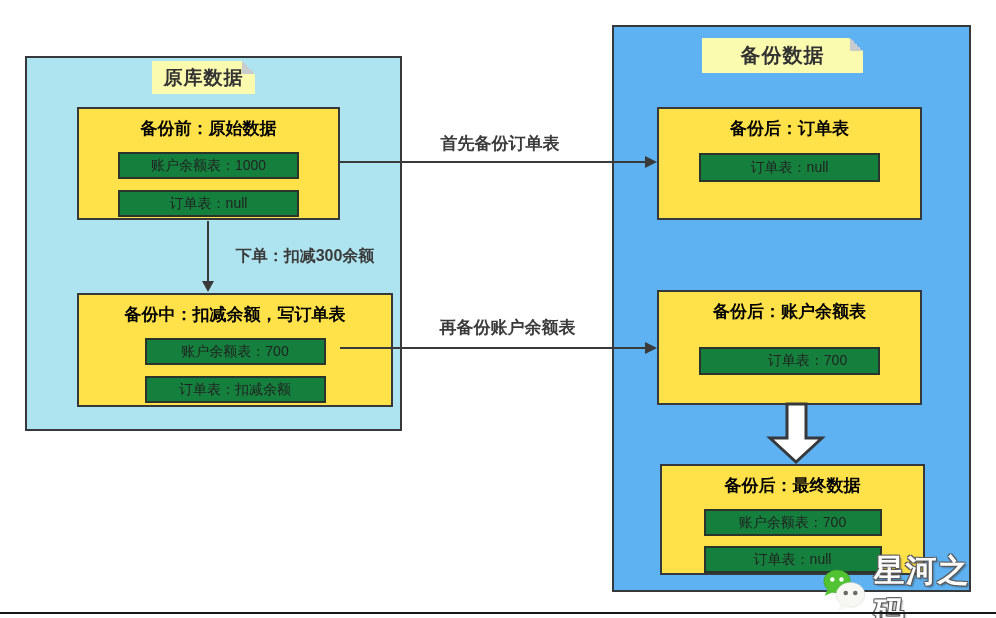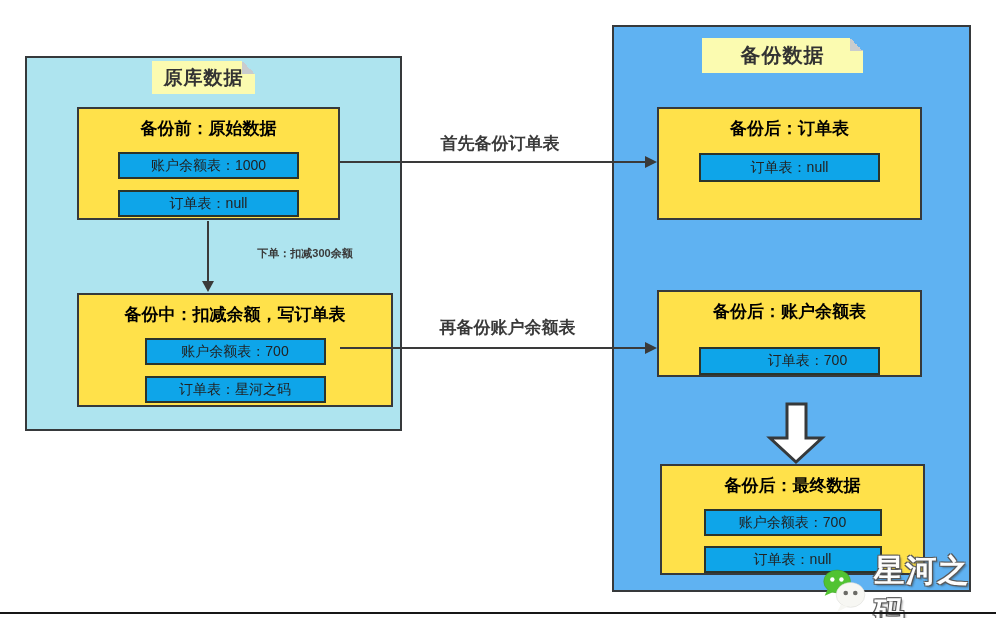--- a/index.html
+++ b/index.html
@@ -20,41 +20,41 @@
   .sticky-right { left:702px; top:38px; width:161px; height:35px; font-size:20px; }
   .fold { position:absolute; top:0; right:0; width:13px; height:13px; }
   .fold-on-cyan { background:linear-gradient(225deg,#AEE4EF 0%,#AEE4EF 50%,#C9CCCE 50%,#C9CCCE 100%); }
   .fold-on-blue { background:linear-gradient(225deg,#5FB2F2 0%,#5FB2F2 50%,#C9CCCE 50%,#C9CCCE 100%); }
 
   
   .databox { position:absolute; background:#FFE14A; border:2px solid #36393B; }
   .box-l1 { left:77px;  top:107px; width:263px; height:113px; }
   .box-l2 { left:77px;  top:293px; width:316px; height:114px; }
   .box-r1 { left:657px; top:107px; width:265px; height:113px; }
-  .box-r2 { left:657px; top:290px; width:265px; height:87px; }
+  .box-r2 { left:657px; top:290px; width:265px; height:115px; }
   .box-r3 { left:660px; top:464px; width:265px; height:111px; }
 
   .box-title { padding-top:8px; height:32px; text-align:center; font-size:17px; font-weight:bold; color:#000000; line-height:24px; white-space:nowrap; }
 
-  .green-row { width:181px; height:27px; margin:11px auto 0; background:#0ea5e9; border:2px solid #2B342B;
+  .green-row { width:181px; height:27px; margin:11px auto 0; background:#15803d; border:2px solid #2B342B;
                display:flex; align-items:center; justify-content:center;
                font-size:14px; color:#222; white-space:nowrap; }
   .box-l1 .green-row:first-of-type { margin-top:2px; }
   .box-l2 .green-row:first-of-type { margin-top:1px; height:27px; }
   .box-r1 .green-row { margin-top:12px; height:29px; }
   .box-r2 .green-row { margin-top:23px; height:28px;padding-left:36px; }
   .box-r3 .green-row { width:178px; }
   .box-r3 .green-row:first-of-type { margin-top:2px; height:28px; }
   .box-r3 .green-row:last-of-type  { margin-top:10px; height:27px; }
 
   
   .flow-label { position:absolute; font-weight:bold; color:#3A3A3A; text-align:center; white-space:nowrap; }
   .label-first  { left:415px; top:132px; width:170px; font-size:17px; }
   .label-second { left:420px; top:316px; width:175px; font-size:17px; }
-  .label-order  { left:223px; top:246px; width:164px; font-size:11px; text-align:center; }
+  .label-order  { left:223px; top:246px; width:164px; font-size:16px; text-align:center; }
 
   .overlay { position:absolute; left:0; top:0; pointer-events:none; }
 
   
   .watermark { position:absolute; left:818px; top:550px; display:flex; align-items:center; }
   .watermark-text { font-size:31px; font-weight:bold; color:#fdfdfd; margin-left:2px; letter-spacing:1px;
     text-shadow:-1px -1px 0 #5a5a5a, 1px -1px 0 #5a5a5a, -1px 1px 0 #5a5a5a, 1px 1px 0 #5a5a5a, 2px 2px 2px rgba(40,40,40,.45); }
 
   .bottom-line { position:absolute; left:0; top:612px; width:996px; height:2px; background:#161616; }
 </style>
@@ -76,21 +76,21 @@
   </div>
 
   <div class="databox box-l1">
     <div class="box-title">备份前：原始数据</div>
     <div class="green-row">账户余额表：1000</div>
     <div class="green-row">订单表：null</div>
   </div>
   <div class="databox box-l2">
     <div class="box-title">备份中：扣减余额，写订单表</div>
     <div class="green-row">账户余额表：700</div>
-    <div class="green-row">订单表：星河之码</div>
+    <div class="green-row">订单表：扣减余额</div>
   </div>
 
   <div class="databox box-r1">
     <div class="box-title">备份后：订单表</div>
     <div class="green-row">订单表：null</div>
   </div>
   <div class="databox box-r2">
     <div class="box-title">备份后：账户余额表</div>
     <div class="green-row">订单表：700</div>
   </div>

